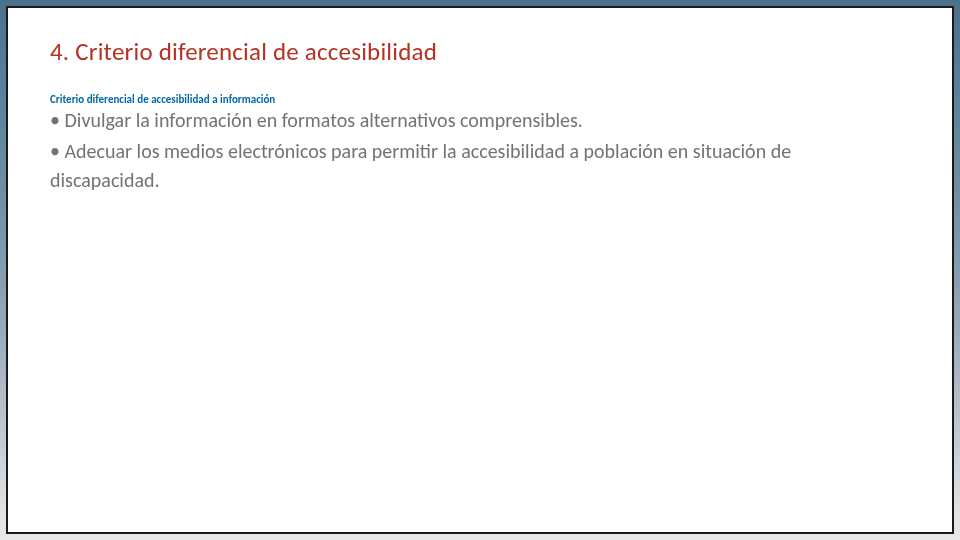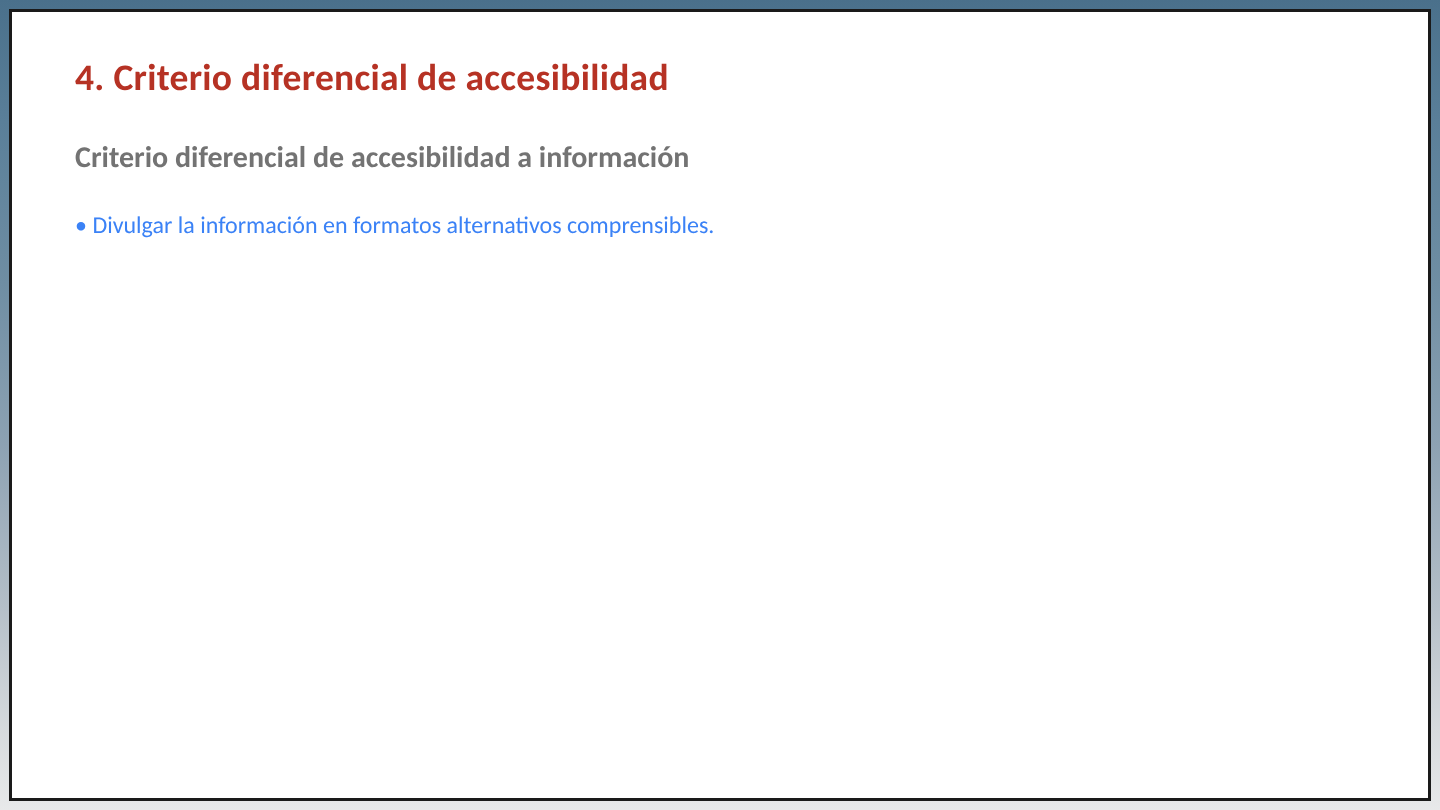--- a/index.html
+++ b/index.html
@@ -12,40 +12,40 @@
   .slide {
     width: 100%;
     height: 100%;
     background: #ffffff;
     border: 2px solid #1a1a1a;
     padding: 28px 42px 20px 42px;
   }
   .title {
     color: #b63224;
     font-size: 25px;
-    font-weight: 700;
+    font-weight: 400;
     margin-bottom: 26px;
     letter-spacing: 0.2px;
   }
   .subtitle {
+    color: #0369a1;
+    font-size: 11px;
+    font-weight: 600;
+  }
+  .bullets {
     color: #737373;
     font-size: 20px;
-    font-weight: 600;
-    margin-bottom: 22px;
-  }
-  .bullets {
-    color: #3b82f6;
-    font-size: 16px;
     line-height: 1.45;
     max-width: 830px;
   }
   .bullets p { margin-bottom: 2px; }
 </style>
 </head>
 <body>
 
 <div class="slide">
   <h1 class="title">4. Criterio diferencial de accesibilidad</h1>
   <h2 class="subtitle">Criterio diferencial de accesibilidad a información</h2>
   <div class="bullets">
     <p>• Divulgar la información en formatos alternativos comprensibles.</p>
+    <p>• Adecuar los medios electrónicos para permitir la accesibilidad a población en situación de discapacidad.</p>
   </div>
 </div>
 
 </body></html>

